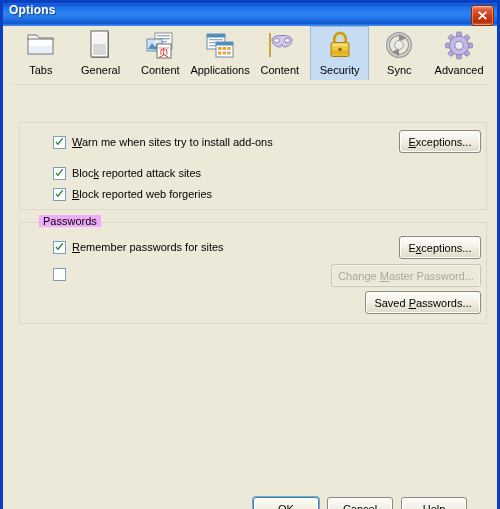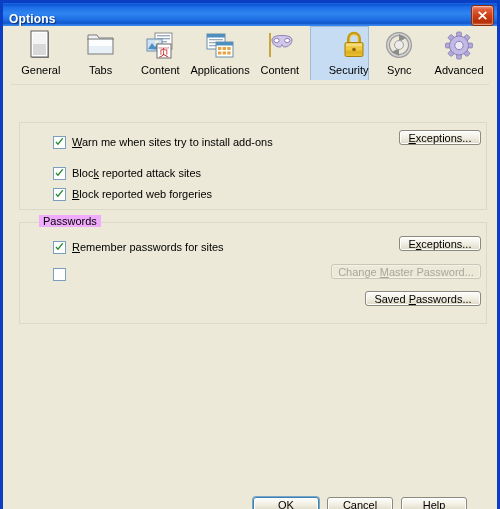--- a/index.html
+++ b/index.html
@@ -18,21 +18,21 @@
     background:#ece9d8;
   }
 
   
   .titlebar{
     position:relative;
     height:23px;
     background:linear-gradient(to bottom,
       #1b68e0 0%, #0d55d6 8%, #1d6ee8 18%, #2f84f0 45%,
       #1e6fe4 72%, #1055cc 88%, #3b8bf2 97%, #2a76e6 100%);
-    display:flex;align-items:flex-end;
+    display:flex;align-items:flex-start;
   }
   .title-text{
     margin-left:6px;
     color:#ffffff;
     font-size:12px;
     font-weight:bold;
     letter-spacing:.2px;
     text-shadow:1px 1px 1px rgba(0,0,0,.45);
   }
   .close-btn{
@@ -76,21 +76,20 @@
     cursor:pointer;
     font-size:11px;
     color:#000;
   }
   .tab .tlabel{margin-top:2px;white-space:nowrap;}
   .tab.selected{
     background:#c5dcf2;
     border:1px solid #9dbcd8;
     border-bottom:none;
     padding-top:3px;
-    align-items:flex-end;
   }
   .ticon{height:32px;display:flex;align-items:center;justify-content:center;}
 
   
   .panel{
     position:absolute;
     box-sizing:border-box;
     border:1px solid #dcd9c8;
     background:transparent;
   }
@@ -122,21 +121,21 @@
     flex:none;
   }
   .cbox svg{display:block;}
   .clabel{line-height:13px;}
   u{text-decoration:underline;}
 
   
   .btn{
     position:absolute;
     box-sizing:border-box;
-    height:15px;
+    height:23px;
     background:linear-gradient(to bottom,#fdfdfb 0%,#f3f1e6 45%,#e6e2d0 80%,#dedaca 100%);
     border:1px solid #8c8a7e;
     border-radius:3px;
     font-family:"Liberation Sans",sans-serif;
     font-size:11px;color:#000;
     display:flex;align-items:center;justify-content:center;
     cursor:pointer;
     box-shadow:inset 0 0 0 1px #ffffff;
   }
   .btn.disabled{
@@ -175,39 +174,39 @@
       </span>
     </div>
   </div>
 
   <div class="client">
 
     <div class="tabstrip">
 
       <div class="tab">
         <span class="ticon">
+          <svg width="30" height="32" viewBox="0 0 30 32">
+            <path d="M2 8 L2 5 L11 5 L13 8 L27 8 L27 10 L2 10 Z" fill="#f2f2f2" stroke="#7a7a7a" stroke-width="1"></path>
+            <rect x="2" y="9" width="25" height="15" fill="#e8f0f7" stroke="#7a7a7a"></rect>
+            <rect x="3" y="10" width="23" height="6" fill="#fbfdfe"></rect>
+          </svg>
+        </span>
+        <span class="tlabel">Tabs</span>
+      </div>
+
+      <div class="tab">
+        <span class="ticon">
           <svg width="26" height="32" viewBox="0 0 26 32">
             <rect x="4" y="2" width="17" height="26" fill="#8e8e8e"></rect>
             <rect x="3" y="1" width="17" height="26" fill="#ffffff" stroke="#5d5d5d"></rect>
             <rect x="5" y="3" width="13" height="11" fill="#f4f4f4"></rect>
             <rect x="5" y="14" width="13" height="11" fill="#d8d8d8"></rect>
           </svg>
         </span>
         <span class="tlabel">General</span>
-      </div>
-
-      <div class="tab">
-        <span class="ticon">
-          <svg width="30" height="32" viewBox="0 0 30 32">
-            <path d="M2 8 L2 5 L11 5 L13 8 L27 8 L27 10 L2 10 Z" fill="#f2f2f2" stroke="#7a7a7a" stroke-width="1"></path>
-            <rect x="2" y="9" width="25" height="15" fill="#e8f0f7" stroke="#7a7a7a"></rect>
-            <rect x="3" y="10" width="23" height="6" fill="#fbfdfe"></rect>
-          </svg>
-        </span>
-        <span class="tlabel">Tabs</span>
       </div>
 
       <div class="tab">
         <span class="ticon">
           <svg width="32" height="32" viewBox="0 0 32 32">
             <rect x="11" y="3" width="17" height="16" fill="#fdfdfd" stroke="#8d8d8d"></rect>
             <rect x="13" y="5" width="13" height="1.4" fill="#9ab"></rect>
             <rect x="13" y="8" width="13" height="1.4" fill="#9ab"></rect>
             <rect x="13" y="11" width="10" height="1.4" fill="#9ab"></rect>
             <rect x="3" y="9" width="15" height="12" fill="#cfe3f5" stroke="#6d8ea8"></rect>

